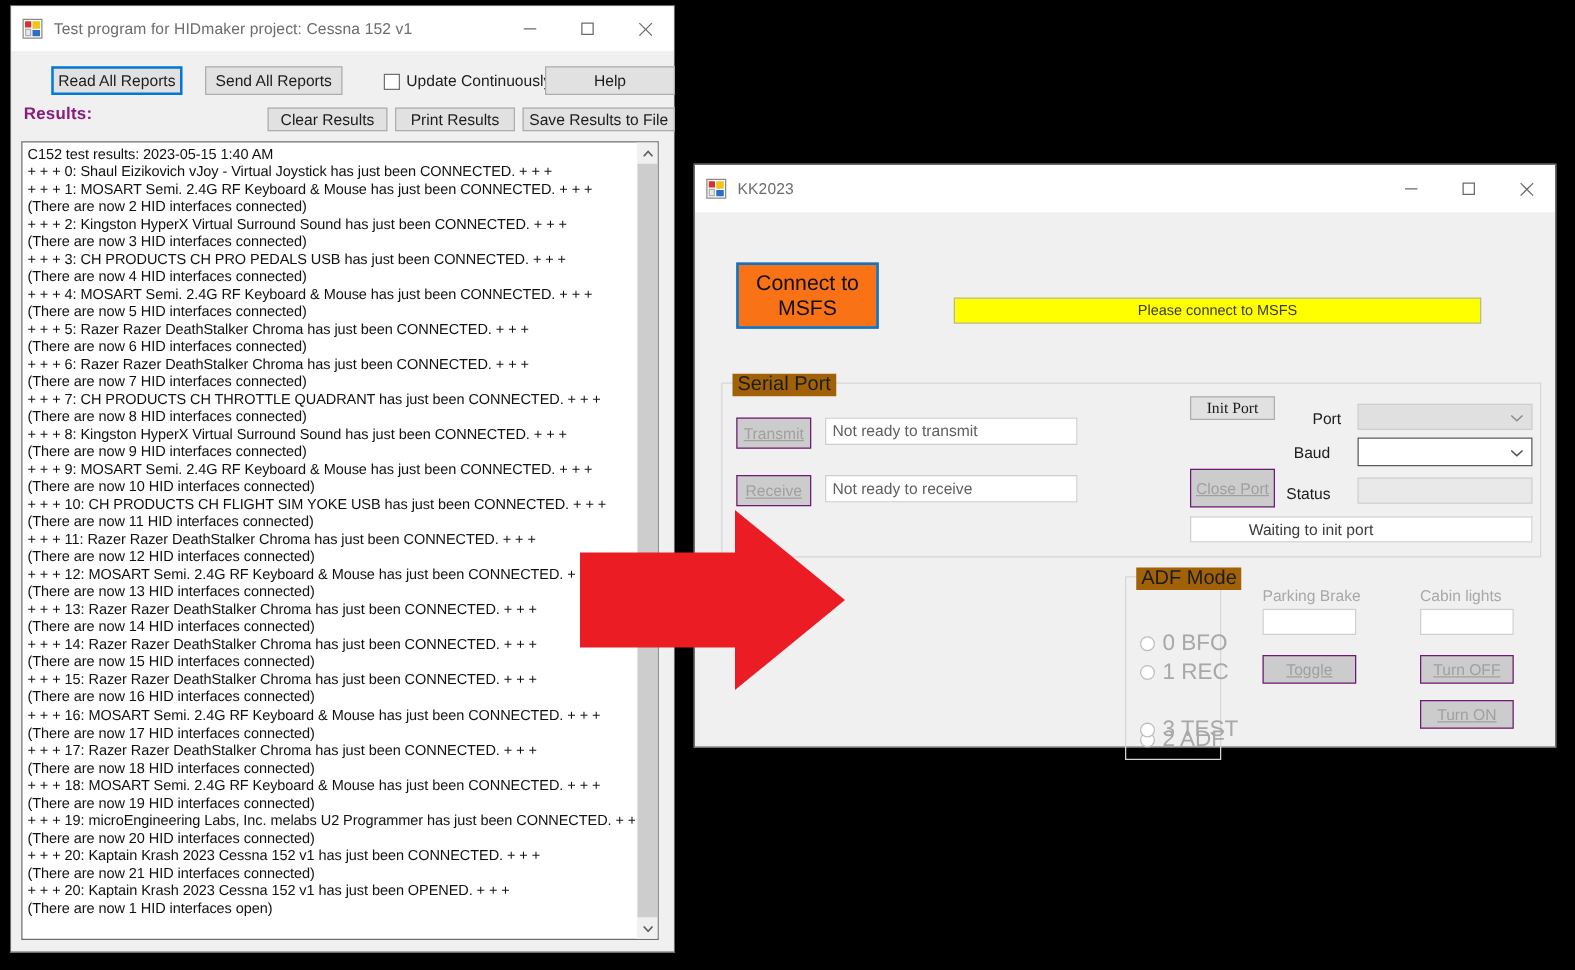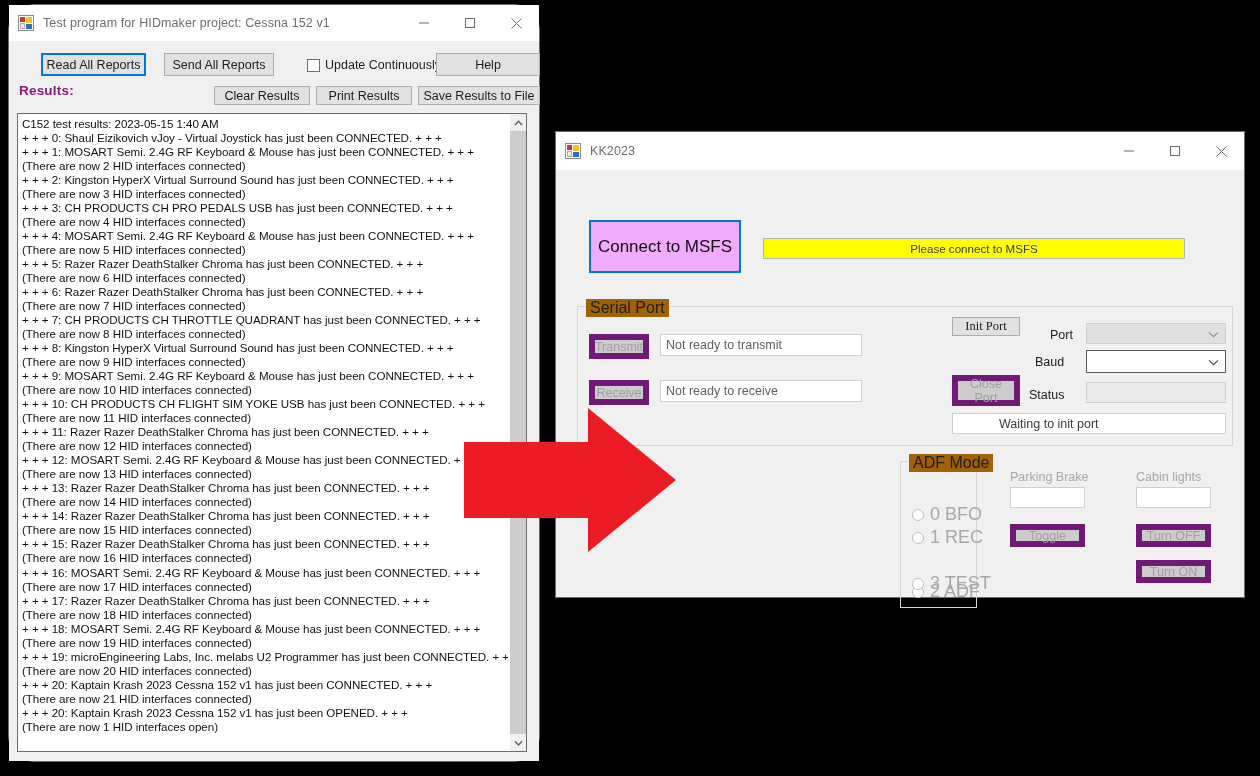--- a/index.html
+++ b/index.html
@@ -86,22 +86,23 @@
     box-sizing: border-box;
     text-align: center;
     user-select: none;
     position: absolute;
   }
   .btn.focused {
     border: 2px solid #0078d7;
   }
   .btn.disabled {
     background: #cccccc;
-    border: 6px solid #701a75;
+    border: 1px solid #701a75;
     color: #a0a0a0;
+    text-decoration: underline;
   }
   .textbox {
     position: absolute;
     background: #ffffff;
     border: 1px solid #cfcfcf;
     box-sizing: border-box;
     font-size: 12.5px;
     color: #606060;
     display: flex;
     align-items: center;
@@ -122,21 +123,20 @@
     user-select: none;
   }
   .label.dim { color: #a8a8a8; }
 
   
   #win-hidmaker {
     left: 8px;
     top: 4px;
     width: 532px;
     height: 758px;
-    border-radius: 27px;
   }
   #win-hidmaker .titlebar { height: 36px; }
   .hid-body {
     position: absolute;
     left: 0; top: 36px; right: 0; bottom: 0;
     background: #f0f0f0;
   }
   .results-label {
     position: absolute;
     left: 10px;
@@ -211,25 +211,25 @@
     width: 690px;
     height: 467px;
   }
   .kk-body {
     position: absolute;
     left: 0; top: 38px; right: 0; bottom: 0;
     background: #f0f0f0;
   }
   #btn-connect-msfs {
     left: 33px;
-    top: 50px;
-    width: 152px;
+    top: 40px;
+    width: 114px;
     height: 53px;
     font-size: 17px;
-    background: #f0abfc;
+    background: #f97316;
     border: 2px solid #0078d7;
     color: #101010;
   }
   #msfs-status {
     left: 207px;
     top: 68px;
     width: 422px;
     height: 21px;
     background: #ffff00;
     border: 1px solid #b5b5b5;

